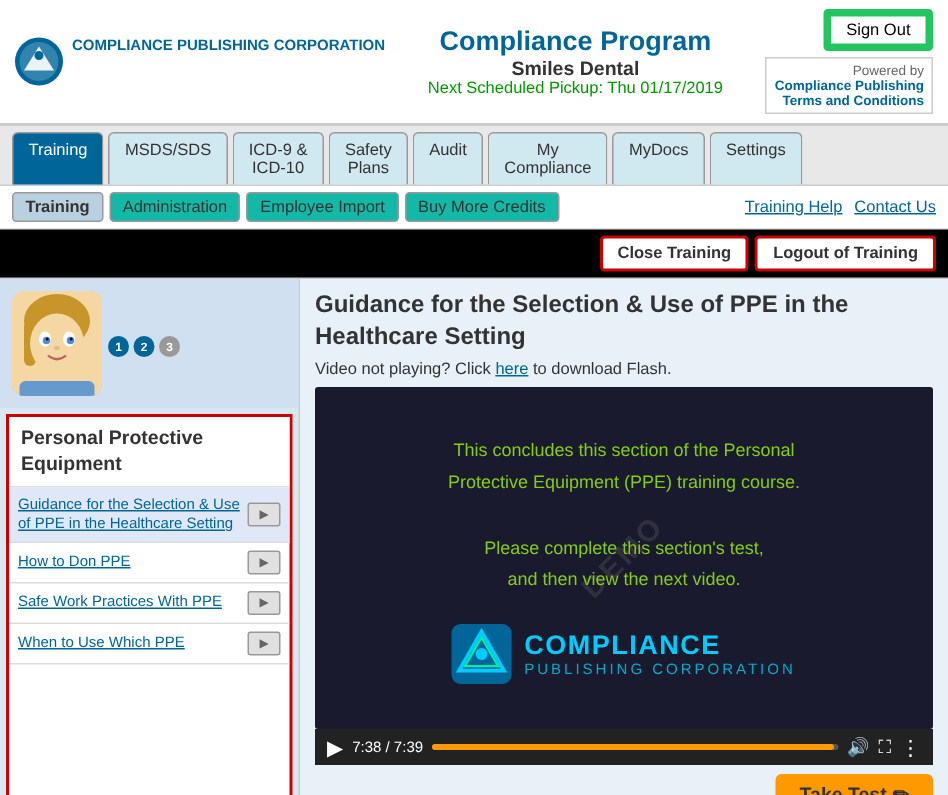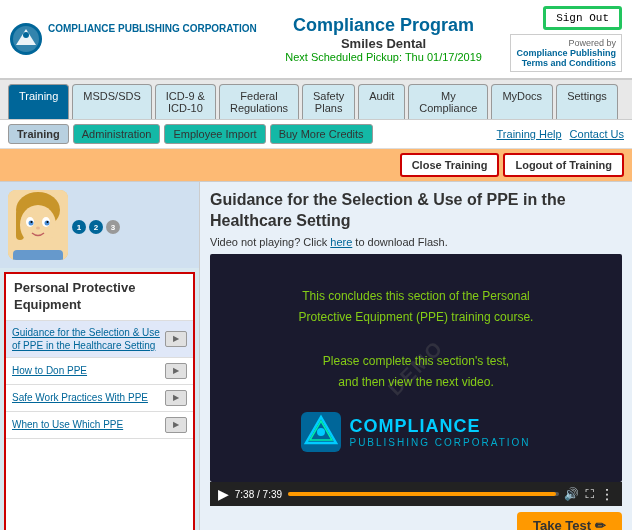--- a/index.html
+++ b/index.html
@@ -8,39 +8,39 @@
     
     .header { background: white; border-bottom: 2px solid #ccc; padding: 6px 10px; display: flex; align-items: center; justify-content: space-between; }
     .header-logo { display: flex; gap: 6px; }
     .logo-icon { width: 32px; height: 32px; background: #006699; border-radius: 50%; display: flex; align-items: center; justify-content: center; color: white; font-weight: bold; font-size: 14px; }
     .logo-text { font-size: 10px; color: #006699; font-weight: bold; line-height: 1.2; }
     .header-center { text-align: center; }
     .header-center .title { font-size: 18px; color: #006699; font-weight: bold; }
     .header-center .subtitle { font-size: 13px; color: #333; font-weight: bold; }
     .header-center .pickup { font-size: 11px; color: #009900; }
     .header-right { display: flex; flex-direction: column; align-items: flex-end; gap: 4px; }
-    .sign-out-btn { background: white; border: 3px solid #22c55e; padding: 3px 10px; cursor: pointer; font-size: 11px; border-radius: 3px; font-family: Liberation Mono, monospace; }
+    .sign-out-btn { background: white; border: 5px solid #22c55e; padding: 3px 10px; cursor: pointer; font-size: 11px; border-radius: 3px; }
     .powered-by { font-size: 9px; color: #666; text-align: right; border: 1px solid #ccc; padding: 3px 5px; }
     .powered-by a { color: #006699; text-decoration: none; font-weight: bold; }
 
     
     .nav-tabs { background: #e8e8e8; padding: 4px 8px 0; display: flex; gap: 3px; border-bottom: 1px solid #ccc; }
     .nav-tab { padding: 5px 10px; border: 1px solid #999; border-bottom: none; border-radius: 4px 4px 0 0; cursor: pointer; font-size: 11px; background: #d0e8f0; color: #333; text-align: center; }
     .nav-tab.active { background: #006699; color: white; }
 
     
     .sub-nav { background: white; padding: 4px 8px; display: flex; align-items: center; justify-content: space-between; border-bottom: 1px solid #ddd; }
     .sub-nav-left { display: flex; gap: 4px; }
     .sub-tab { padding: 3px 8px; border: 1px solid #999; border-radius: 3px; cursor: pointer; font-size: 11px; background: #14b8a6; color: #333; }
     .sub-tab.active { background: #b8d0e0; font-weight: bold; }
     .sub-nav-right { display: flex; gap: 8px; }
     .sub-link { color: #006699; text-decoration: underline; cursor: pointer; font-size: 11px; }
 
     
-    .action-bar { background: #fdba74; padding: 4px 8px; display: flex; justify-content: flex-end; gap: 4px; border-bottom: 1px solid #ccc; }
+    .action-bar { background: #000000; padding: 4px 8px; display: flex; justify-content: flex-end; gap: 4px; border-bottom: 1px solid #ccc; }
     .action-btn { padding: 4px 10px; border: 2px solid #cc0000; border-radius: 3px; cursor: pointer; font-size: 11px; background: white; color: #333; font-weight: bold; }
 
     
     .main-content { display: flex; height: 365px; background: #e8f0f8; }
 
     
     .left-panel { width: 200px; display: flex; flex-direction: column; background: #d8e8f0; border-right: 1px solid #ccc; }
     .avatar-section { padding: 8px; display: flex; align-items: center; gap: 4px; background: #d0e0f0; }
     .avatar-img { width: 60px; height: 70px; background: linear-gradient(135deg, #f0d080 30%, #e8c070); border-radius: 8px; display: flex; align-items: center; justify-content: center; font-size: 30px; overflow: hidden; position: relative; }
     .avatar-text { font-size: 9px; color: #333; line-height: 1.3; flex: 1; }
@@ -113,21 +113,20 @@
       <a>Compliance Publishing</a><br>
       <a>Terms and Conditions</a>
     </div>
   </div>
 </div>
 
 <div class="nav-tabs">
   <div class="nav-tab active">Training</div>
   <div class="nav-tab">MSDS/SDS</div>
   <div class="nav-tab">ICD-9 &amp;<br>ICD-10</div>
-  <div class="nav-tab">Federal<br>Regulations</div>
   <div class="nav-tab">Safety<br>Plans</div>
   <div class="nav-tab">Audit</div>
   <div class="nav-tab">My<br>Compliance</div>
   <div class="nav-tab">MyDocs</div>
   <div class="nav-tab">Settings</div>
 </div>
 
 <div class="sub-nav">
   <div class="sub-nav-left">
     <div class="sub-tab active">Training</div>

